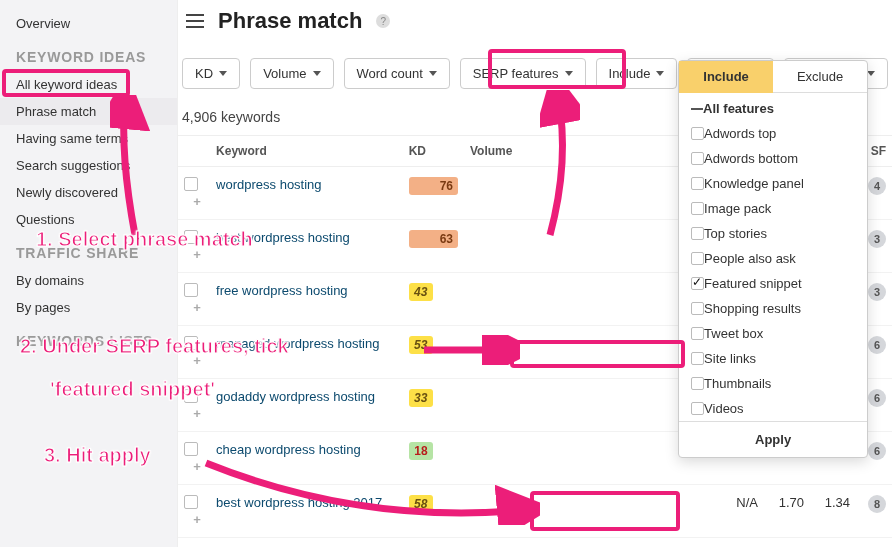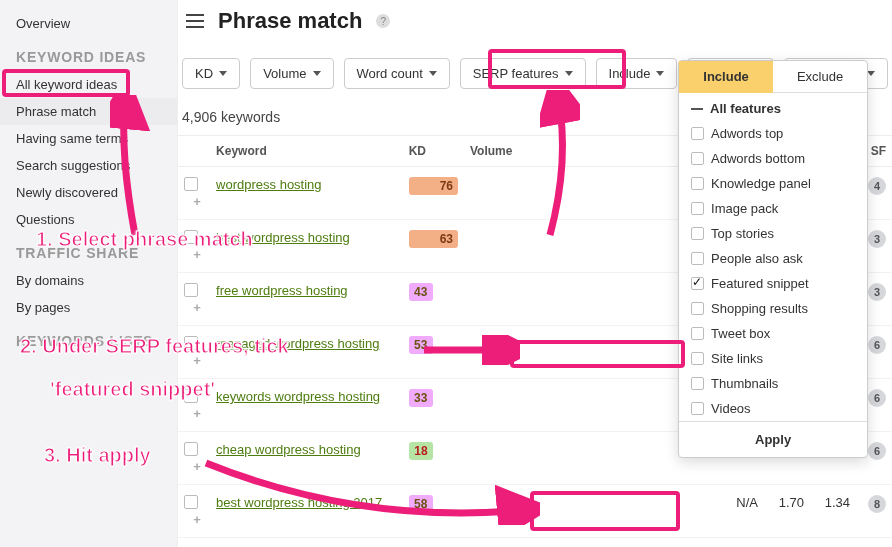--- a/index.html
+++ b/index.html
@@ -17,35 +17,35 @@
   .help { width: 14px; height: 14px; border-radius: 50%; background: #ddd; color: #888; font-size: 10px; display: flex; align-items: center; justify-content: center; }
   .filters { display: flex; gap: 10px; padding: 14px 4px 16px; }
   .btn { background: #fff; border: 1px solid #ccc; border-radius: 4px; padding: 7px 12px; font-size: 13px; color: #333; display: flex; align-items: center; gap: 6px; cursor: pointer; white-space: nowrap; }
   .caret { width: 0; height: 0; border-left: 4px solid transparent; border-right: 4px solid transparent; border-top: 5px solid #555; }
   .count { padding: 4px 4px 10px; color: #444; font-size: 14px; }
   table { width: 100%; border-collapse: collapse; }
   thead th { text-align: left; font-size: 12px; color: #555; font-weight: 700; padding: 8px 6px; border-top: 1px solid #eee; border-bottom: 1px solid #eee; }
   thead th.r { text-align: right; }
   tbody td { padding: 10px 6px; border-bottom: 1px solid #f2f2f2; font-size: 13px; vertical-align: top; }
   tbody td.r { text-align: right; }
-  .kw { color: #4d7c0f; text-decoration: underline; }
+  .kw { color: #0c4a6e; }
   .kd-badge { display: inline-block; min-width: 24px; text-align: center; padding: 2px 5px; border-radius: 3px; font-weight: 600; font-size: 12px; }
   .kd-hi { background: #f3b086; color: #7a3a12; padding-left: 31px; }
-  .kd-md { background: #f0abfc; color: #6a5211; }
+  .kd-md { background: #fde047; color: #6a5211; font-style: italic; }
   .kd-lo { background: #b6e4a5; color: #b91c1c; text-align: right; }
   .sf-badge { display: inline-block; width: 18px; height: 18px; border-radius: 50%; background: #d5d7db; color: #555; font-size: 11px; text-align: center; line-height: 18px; font-weight: 600; }
   .chk { width: 14px; height: 14px; border: 1px solid #bbb; border-radius: 2px; display: inline-block; }
   .plus { width: 14px; height: 14px; display: inline-flex; align-items: center; justify-content: center; color: #aaa; font-weight: 700; margin-left: 6px; }
 
   
   .dropdown { position: absolute; top: 60px; left: 500px; width: 190px; background: #fff; border: 1px solid #ccc; border-radius: 4px; box-shadow: 0 4px 14px rgba(0,0,0,.15); z-index: 30; }
   .dd-tabs { display: flex; }
   .dd-tab { flex: 1; padding: 8px 0; text-align: center; font-size: 13px; border-bottom: 1px solid #ddd; cursor: pointer; }
   .dd-tab.active { background: #f9d06b; font-weight: 600; border-bottom-color: #f9d06b; }
-  .dd-row { display: flex; align-items: center; gap: 7px; padding: 5px 12px; font-size: 13px; cursor: pointer; }
+  .dd-row { display: flex; align-items: center; gap: 0; padding: 5px 12px; font-size: 13px; cursor: pointer; }
   .dd-row.head { font-weight: 600; padding-top: 8px; }
   .dd-chk { width: 13px; height: 13px; border: 1px solid #bbb; background: #fff; border-radius: 2px; position: relative; flex: 0 0 13px; }
   .dd-chk.checked::after { content: "✓"; position: absolute; top: -3px; left: 0; font-size: 12px; color: #111; }
   .dd-apply { border-top: 1px solid #ddd; text-align: center; padding: 10px 0; font-weight: 700; cursor: pointer; }
   .minus { width: 12px; height: 2px; background: #555; }
 
   
   .annot { position: absolute; pointer-events: none; font-weight: 800; font-size: 20px; color: #ec1e79; -webkit-text-stroke: 1px #fff; text-shadow: 0 0 3px #fff, 0 0 3px #fff; z-index: 50; }
   .box-hi { position: absolute; border: 4px solid #ec1e79; border-radius: 4px; z-index: 40; pointer-events: none; }
   .arrow-svg { position: absolute; z-index: 45; pointer-events: none; }
@@ -166,21 +166,21 @@
             <td><span class="kw">managed wordpress hosting</span></td>
             <td><span class="kd-badge kd-md">53</span></td>
             <td></td>
             <td class="r">$30.00</td>
             <td class="r">1.26</td>
             <td class="r">1.31</td>
             <td class="r"><span class="sf-badge">6</span></td>
           </tr>
           <tr>
             <td><span class="chk"></span><span class="plus">+</span></td>
-            <td><span class="kw">keywords wordpress hosting</span></td>
+            <td><span class="kw">godaddy wordpress hosting</span></td>
             <td><span class="kd-badge kd-md">33</span></td>
             <td></td>
             <td class="r">$11.00</td>
             <td class="r">1.02</td>
             <td class="r">1.20</td>
             <td class="r"><span class="sf-badge">6</span></td>
           </tr>
           <tr>
             <td><span class="chk"></span><span class="plus">+</span></td>
             <td><span class="kw">cheap wordpress hosting</span></td>

